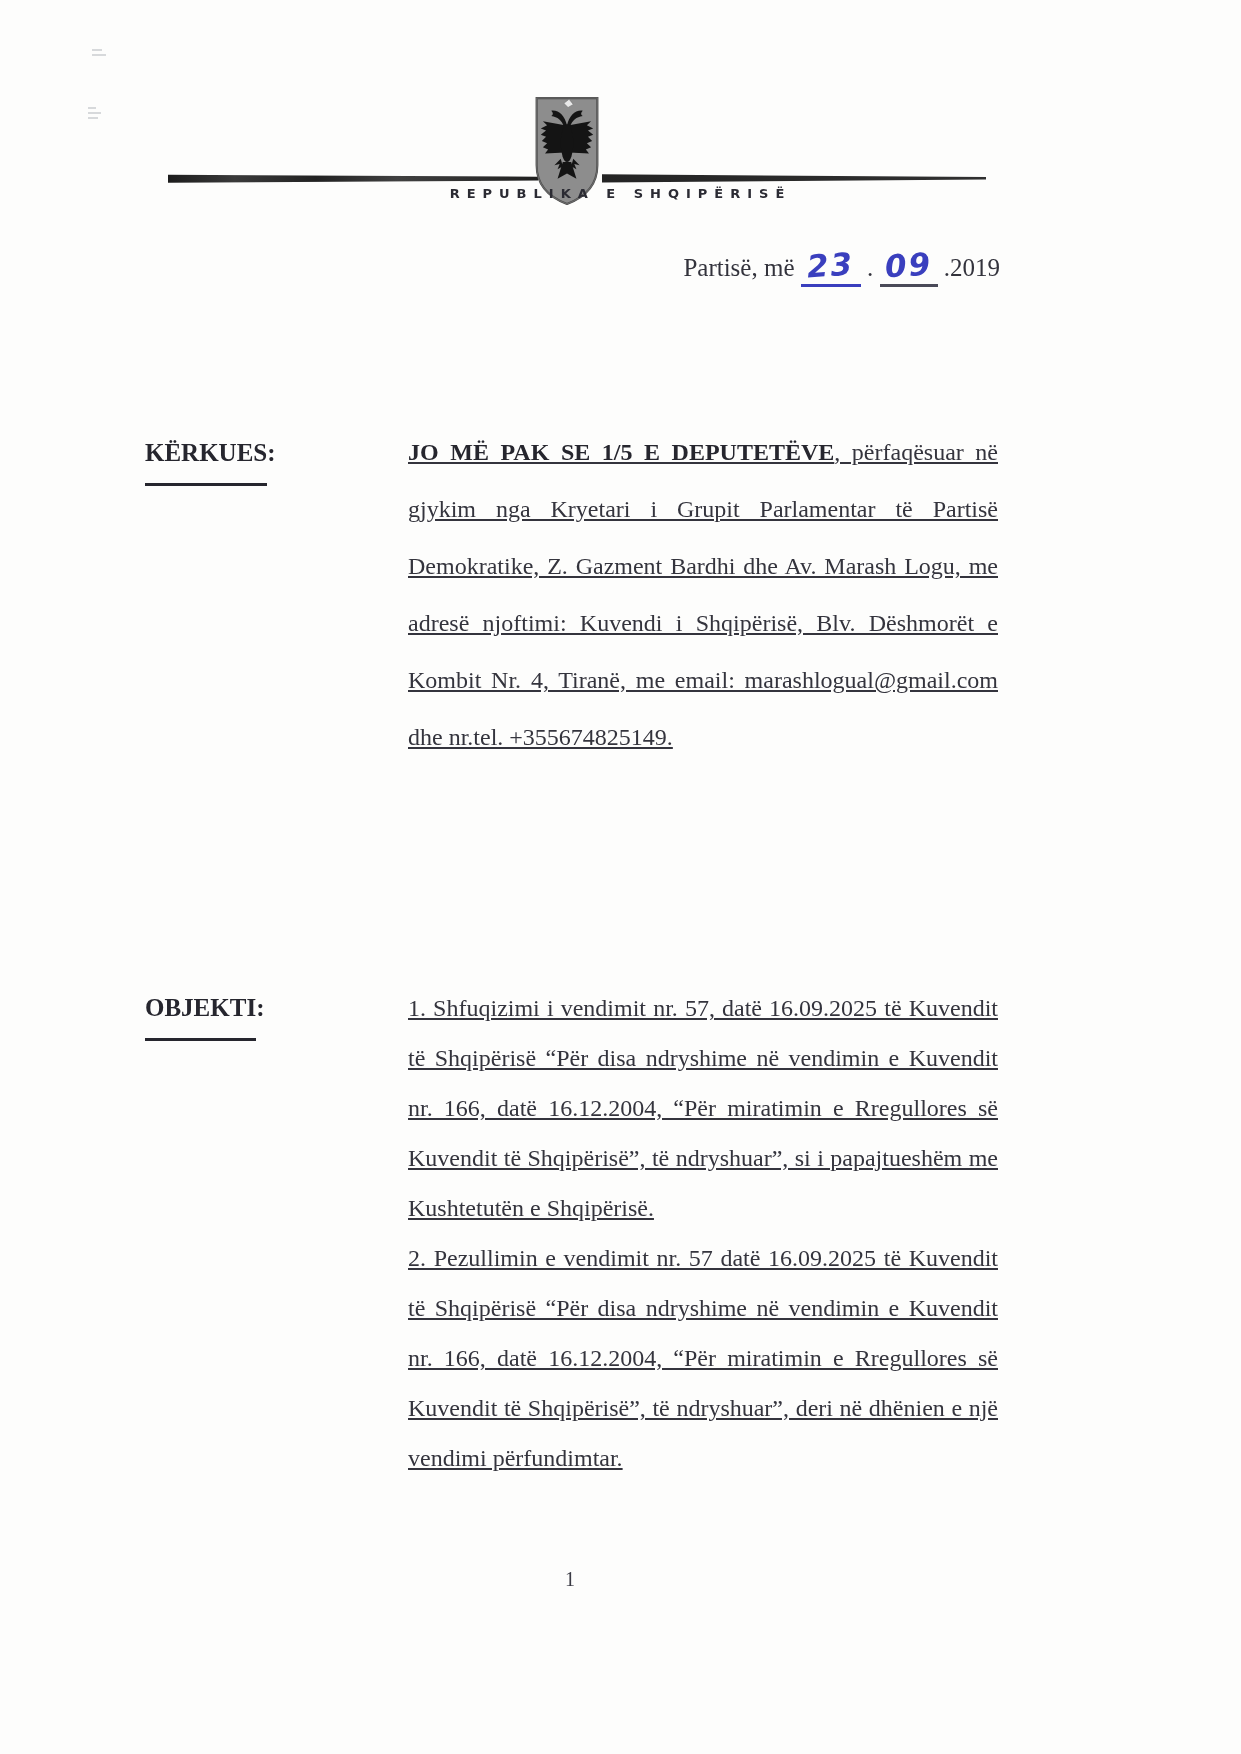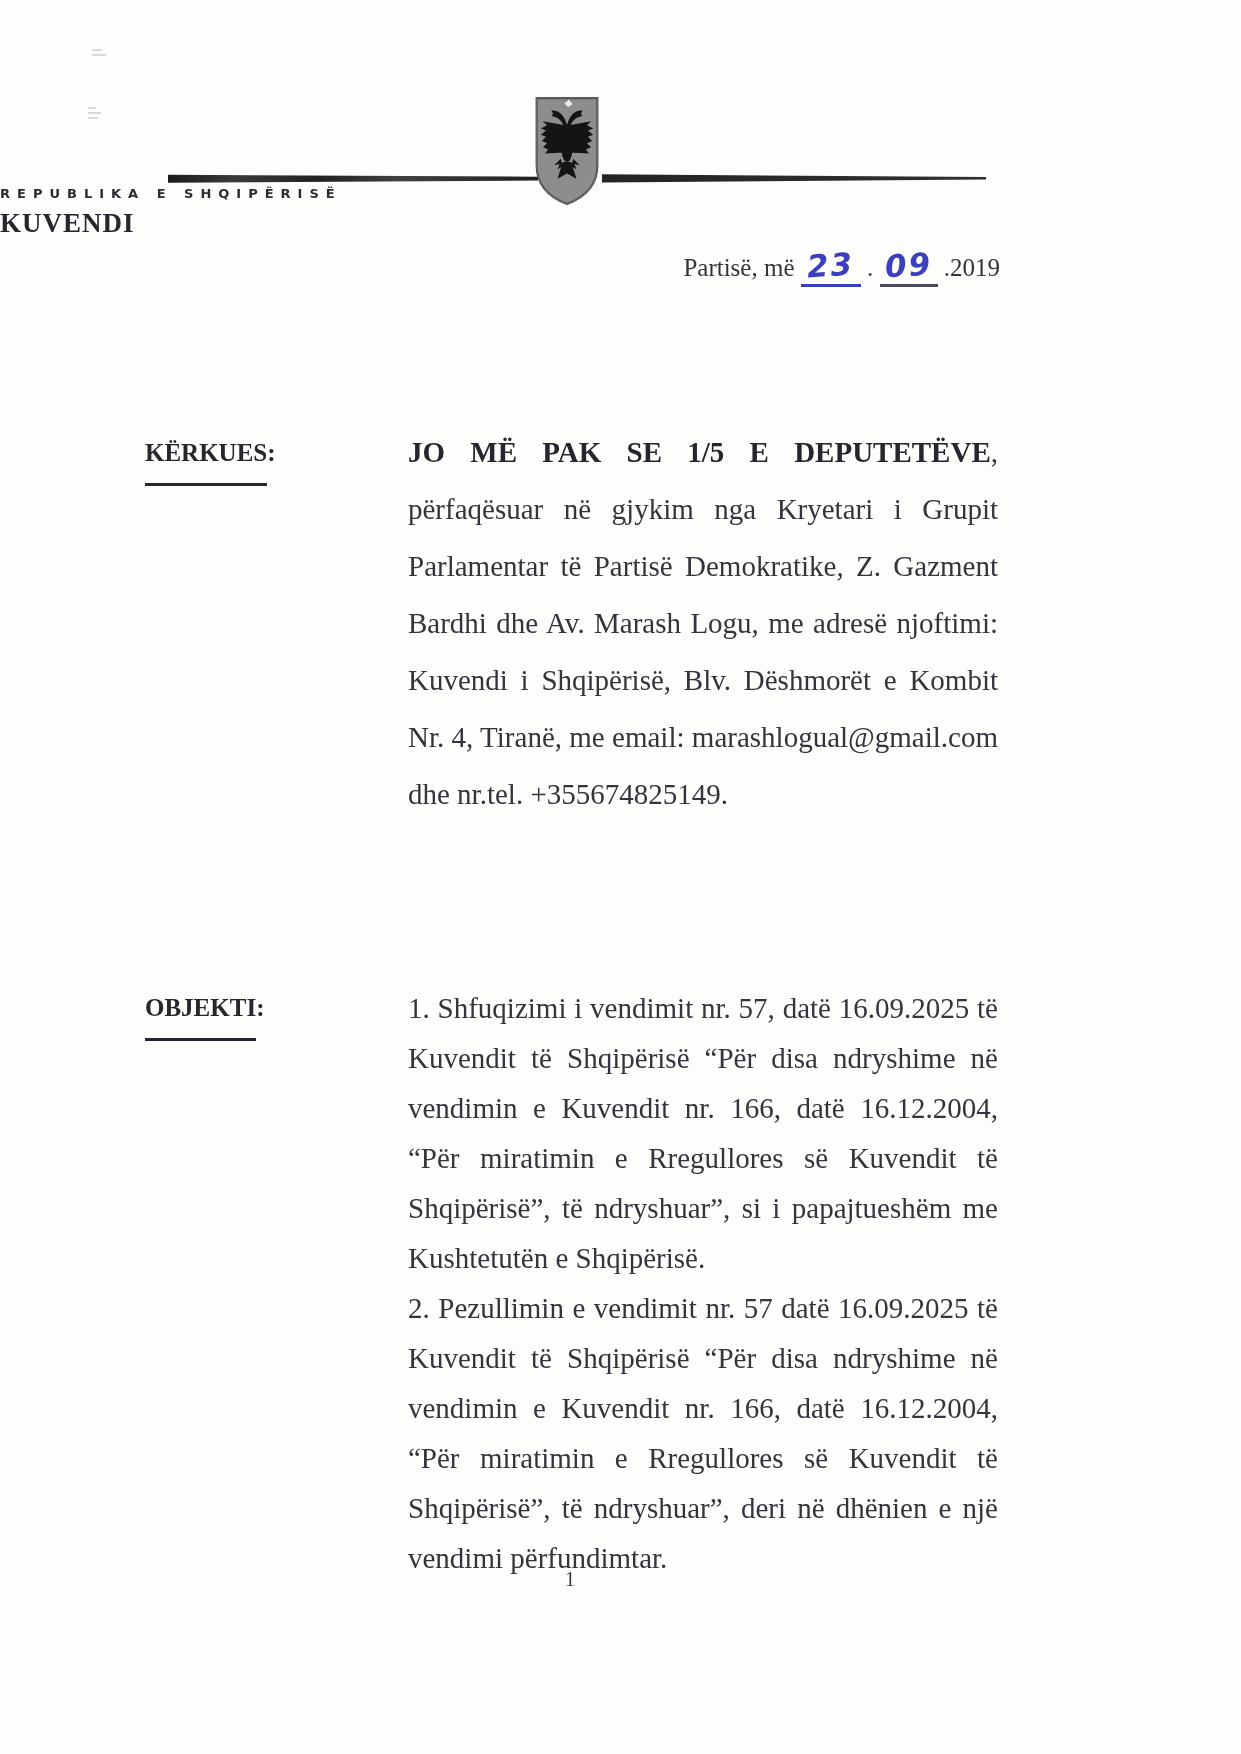--- a/index.html
+++ b/index.html
@@ -9,21 +9,21 @@
     margin:0 auto;
     background:#fdfdfc;
     font-family:"Liberation Serif", serif;
     color:#34343d;
     overflow:hidden;
   }
   
   .artifact{position:absolute;opacity:.38;}
   .artifact span{display:block;background:#9aa0a8;height:2px;margin:3px 0;}
   
-  .doc-center{position:absolute;left:145px;width:855px;text-align:left;}
+  .doc-center{position:absolute;left:145px;width:855px;text-align:center;}
   .emblem{position:absolute;left:533px;top:96px;width:68px;height:110px;}
   .rule{position:absolute;top:174px;height:9px;}
   .rule-left{
     left:168px;width:370px;
     background:linear-gradient(90deg,#1c1c1c 0%,#3a3a3a 18%,#222 40%,#404040 62%,#1f1f1f 100%);
     clip-path:polygon(0 8%,100% 30%,100% 72%,0 96%);
   }
   .rule-right{
     left:602px;width:384px;
     background:linear-gradient(90deg,#242424,#303030);
@@ -67,21 +67,21 @@
   
   .row{position:absolute;left:145px;width:855px;}
   .label{
     position:absolute;left:0;top:0;
     font-weight:bold;font-size:25px;color:#26262e;line-height:57px;
     white-space:nowrap;
   }
   .label .u{border-bottom:3px solid #26262e;padding-bottom:17px;}
   .content{
     margin-left:263px;width:590px;
-    font-size:29px;text-align:justify;color:#34343d;
+    font-size:24px;text-align:justify;color:#34343d;text-decoration:underline;
   }
   .lh-wide{line-height:57px;}
   .lh-med{line-height:50px;}
   .content b{color:#26262e;}
   .content p{margin:0;}
   
   .pageno{
     position:absolute;top:1568px;left:0;width:1140px;
     text-align:center;font-size:20px;color:#3a3a44;
   }
@@ -116,21 +116,20 @@
       <path d="M30 28 L9 24 L13 28 L7 31 L12 33 L7 37 L12 39 L8 43 L13 45 L9 49 L14 51 L11 55 L30 54 Z"></path>
       <path d="M34 28 L55 24 L51 28 L57 31 L52 33 L57 37 L52 39 L56 43 L51 45 L55 49 L50 51 L53 55 L34 54 Z"></path>
       <ellipse cx="32" cy="45" rx="6" ry="18"></ellipse>
       <path d="M26 60 L20 66 L25 65 L23 70 L28 67 Z"></path>
       <path d="M38 60 L44 66 L39 65 L41 70 L36 67 Z"></path>
       <path d="M28 63 L36 63 L41 79 L32 74 L23 79 Z"></path>
     </g>
   </svg>
 
   <div class="doc-center republic">REPUBLIKA E SHQIPËRISË</div>
-  <div class="doc-center institution">KUVENDI</div>
 
   <div class="dateline">
     <span>Partisë, më</span>
     <span class="blank blank-day"><span class="hand">23</span></span>
     <span>.</span>
     <span class="blank blank-month"><span class="hand">09</span></span>
     <span>.</span><span>2019</span>
   </div>
 
 

